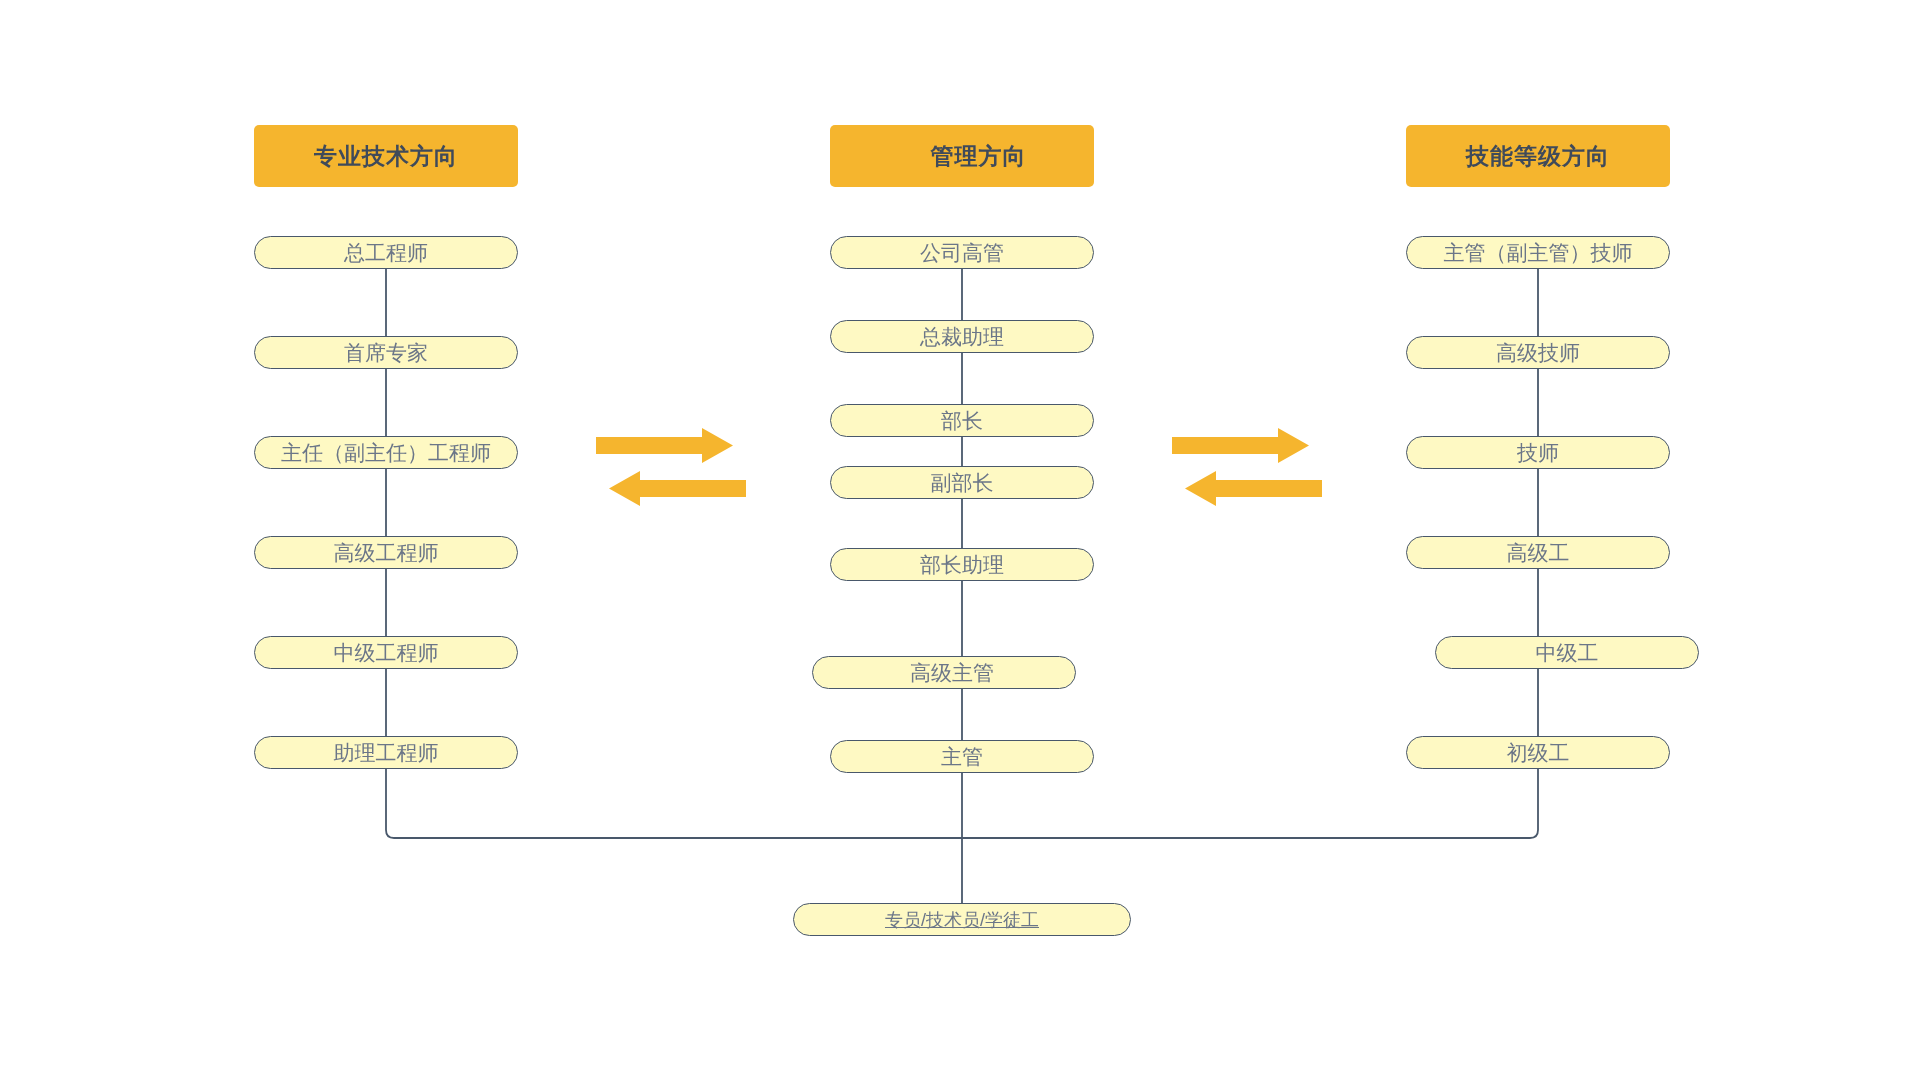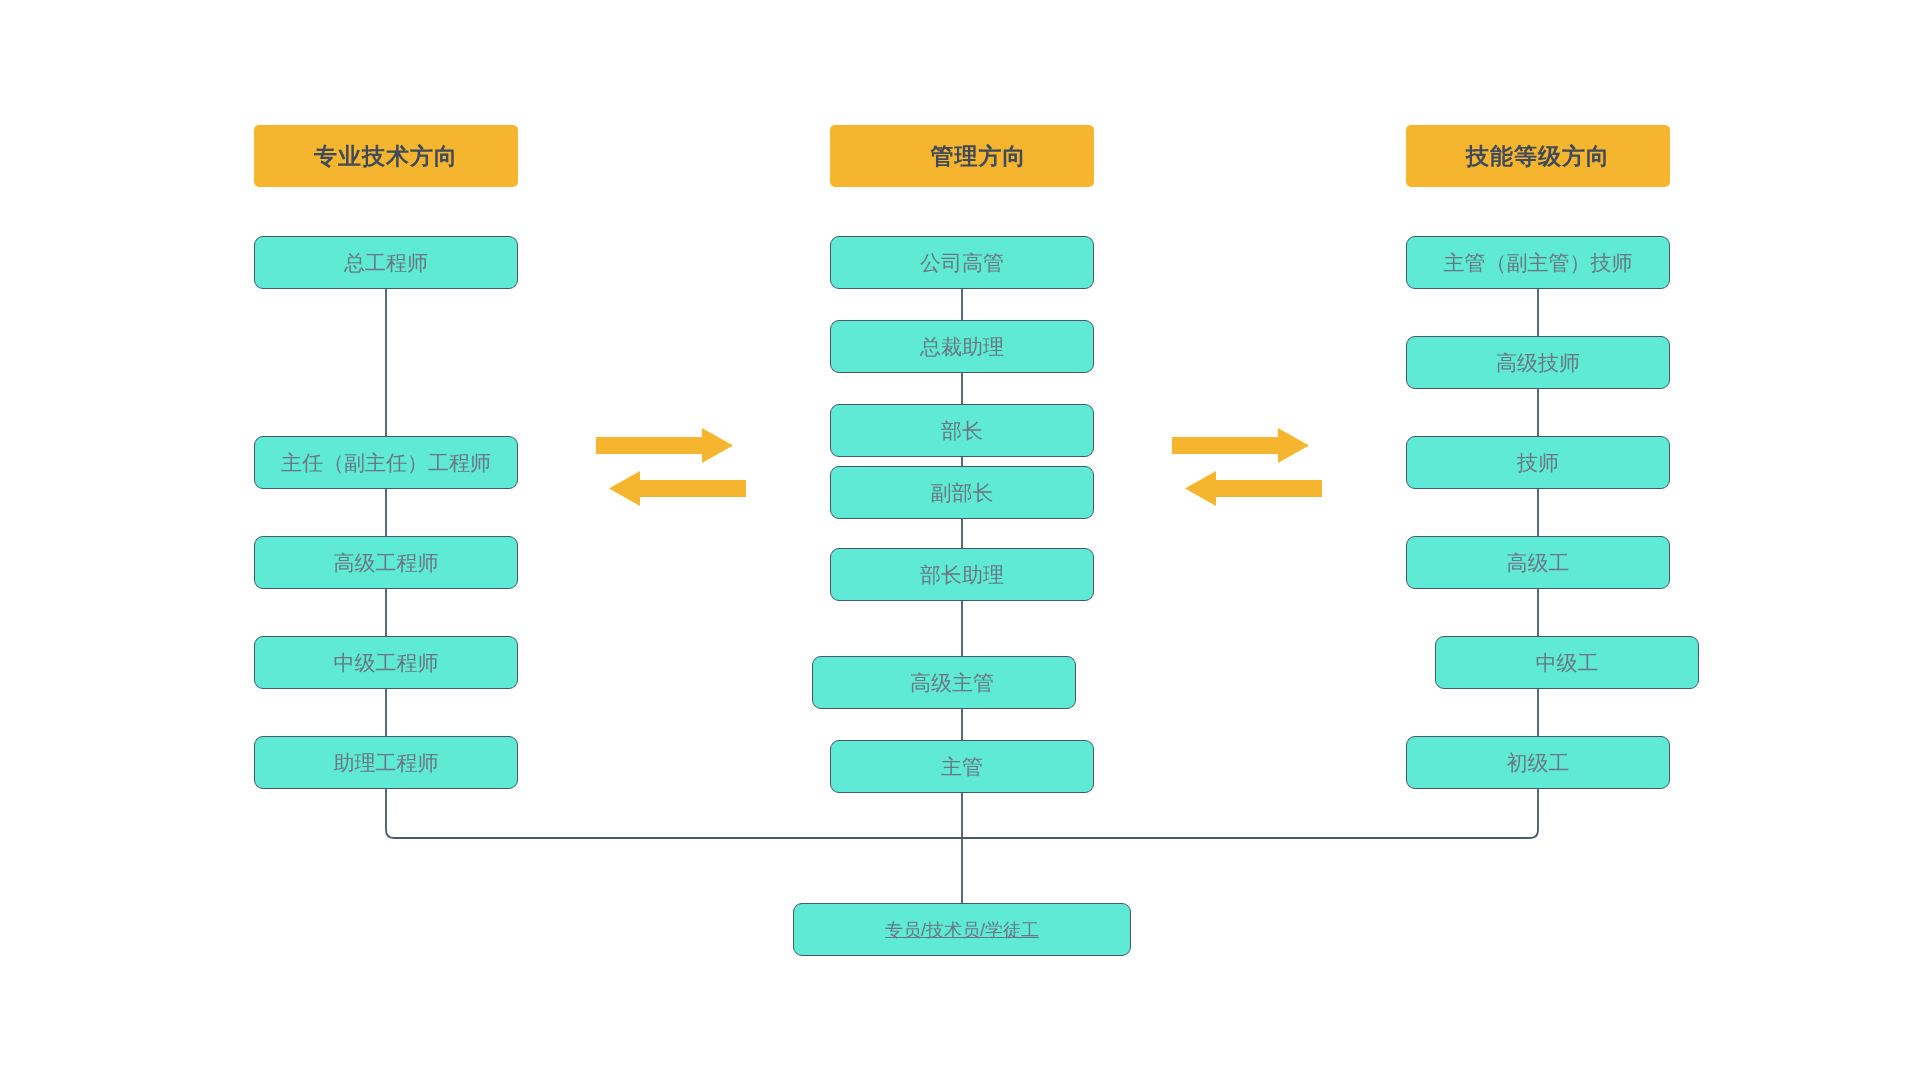--- a/index.html
+++ b/index.html
@@ -43,24 +43,24 @@
     letter-spacing: 1px;
     display: flex;
     align-items: center;
     justify-content: center;
     box-sizing: border-box;
   }
 
   
   .node {
     position: absolute;
-    height: 53px;
+    height: 33px;
     border: 1.6px solid #49586B;
-    border-radius: 9px;
-    background: #5eead4;
+    border-radius: 18px;
+    background: #fef9c3;
     color: #6B7688;
     font-size: 21px;
     display: flex;
     align-items: center;
     justify-content: center;
     box-sizing: border-box;
     white-space: nowrap;
   }
 
   .node.bottom-node {
@@ -90,20 +90,21 @@
 
       <path d="M1538 252 L1538 804"></path>
 
       <path d="M386 804 L386 830 Q386 838 394 838 L1530 838 Q1538 838 1538 830 L1538 804"></path>
     </g>
   </svg>
 
   <div class="col-header" style="left:254px; top:125px; width:264px;">专业技术方向</div>
 
   <div class="node" style="left:254px; top:236px; width:264px;">总工程师</div>
+  <div class="node" style="left:254px; top:336px; width:264px;">首席专家</div>
   <div class="node" style="left:254px; top:436px; width:264px;">主任（副主任）工程师</div>
   <div class="node" style="left:254px; top:536px; width:264px;">高级工程师</div>
   <div class="node" style="left:254px; top:636px; width:264px;">中级工程师</div>
   <div class="node" style="left:254px; top:736px; width:264px;">助理工程师</div>
 
   <div class="col-header" style="left:830px; top:125px; width:264px;padding-left:33px;">管理方向</div>
 
   <div class="node" style="left:830px; top:236px; width:264px;">公司高管</div>
   <div class="node" style="left:830px; top:320px; width:264px;">总裁助理</div>
   <div class="node" style="left:830px; top:404px; width:264px;">部长</div>

